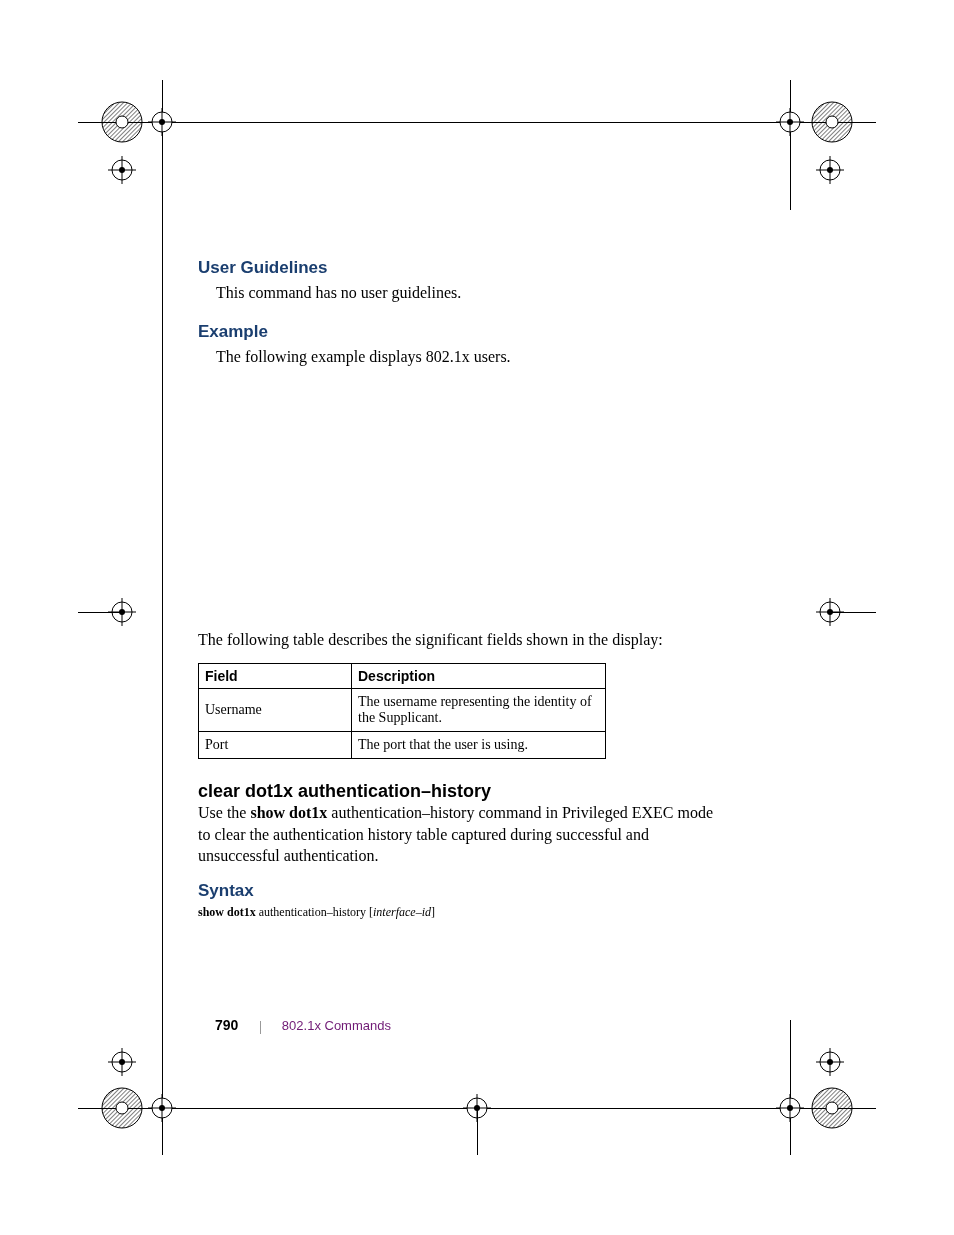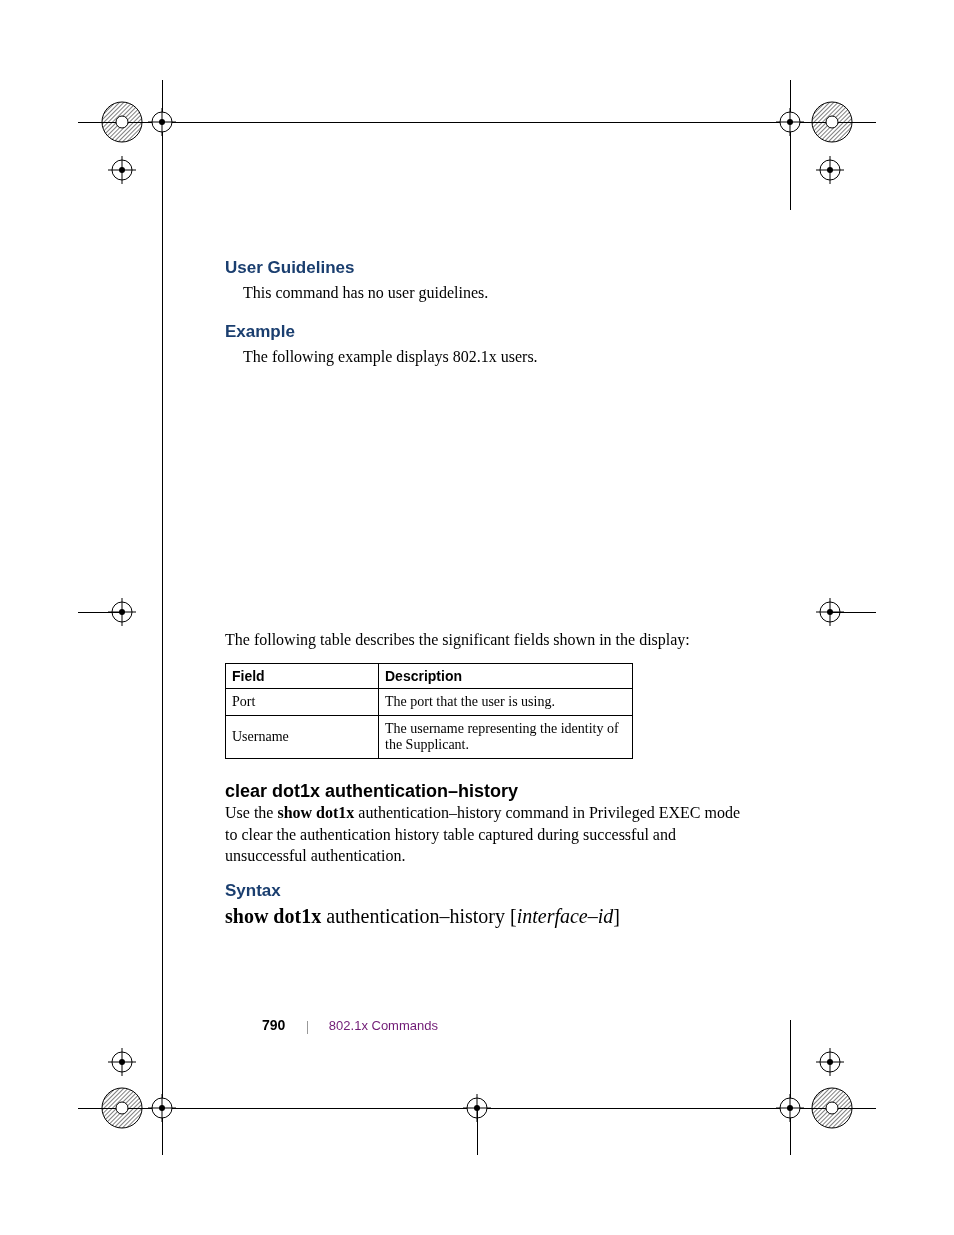--- a/index.html
+++ b/index.html
@@ -12,21 +12,21 @@
     color: #000;
     position: relative;
   }
   .page {
     position: relative;
     width: 954px;
     height: 1235px;
   }
   .content {
     position: absolute;
-    left: 225px;
+    left: 198px;
     top: 258px;
     width: 520px;
   }
   .heading-blue {
     font-family: Arial, Helvetica, sans-serif;
     font-weight: bold;
     color: #1a3e6f;
     font-size: 17px;
     margin: 0 0 4px 0;
   }
@@ -60,34 +60,33 @@
     font-family: Arial, Helvetica, sans-serif;
     font-weight: bold;
     padding: 4px 6px;
   }
   table.field-table td {
     padding: 5px 6px;
     font-family: Georgia, serif;
   }
   .col-field { width: 140px; }
   .usage-text { font-size: 16px; line-height: 1.35; margin: 0 0 14px 0; }
-  .syntax-line { font-size: 20px; margin: 0; }
+  .syntax-line { font-size: 12px; margin: 0; }
   .bold { font-weight: bold; }
   .italic { font-style: italic; }
   .footer {
     position: absolute;
     left: 215px;
     top: 1017px;
     font-size: 13px;
   }
   .footer .pnum {
     font-family: Arial, Helvetica, sans-serif;
     font-weight: bold;
     font-size: 14px;
-    margin-left: 47px;
   }
   .footer .sep {
     display: inline-block;
     border-left: 1px solid #999;
     height: 13px;
     vertical-align: middle;
     margin: 0 18px;
   }
   .footer .chap {
     font-family: Arial, Helvetica, sans-serif;
@@ -121,26 +120,26 @@
 
   <table class="field-table">
     <thead>
       <tr>
         <th class="col-field">Field</th>
         <th>Description</th>
       </tr>
     </thead>
     <tbody>
       <tr>
+        <td>Username</td>
+        <td>The username representing the identity of the Supplicant.</td>
+      </tr>
+      <tr>
         <td>Port</td>
         <td>The port that the user is using.</td>
-      </tr>
-      <tr>
-        <td>Username</td>
-        <td>The username representing the identity of the Supplicant.</td>
       </tr>
     </tbody>
   </table>
 
   <div class="big-heading">clear dot1x authentication–history</div>
 
   <p class="usage-text">
     <span>Use the </span><span class="bold">show dot1x</span><span> authentication–history command in Privileged EXEC mode to clear the authentication history table captured during successful and unsuccessful authentication.</span>
   </p>
 

